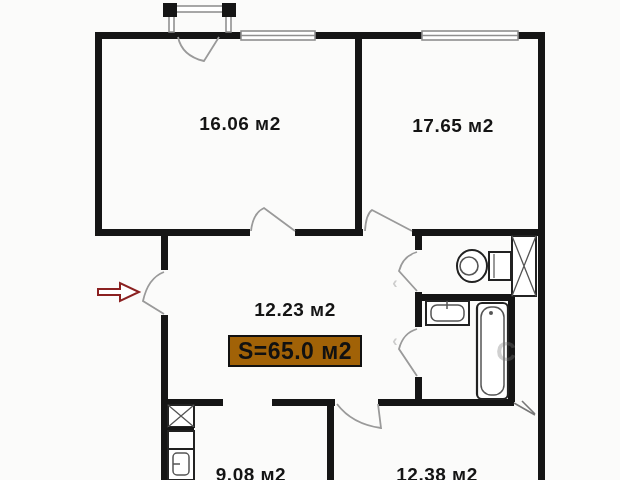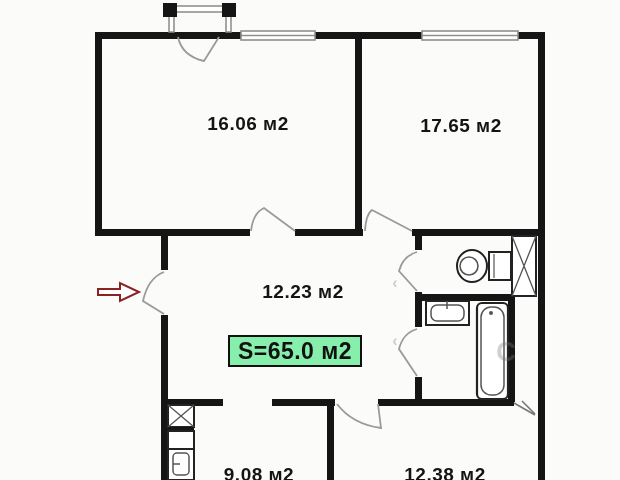--- a/index.html
+++ b/index.html
@@ -7,24 +7,24 @@
     width:620px;height:480px;overflow:hidden;position:relative;
     background:#fbfbfa;
     font-family:"Liberation Sans", sans-serif;
   }
   #plan-svg{position:absolute;left:0;top:0;}
   .lbl{
     position:absolute;transform:translate(-50%,-50%);
     font-weight:bold;color:#141414;white-space:nowrap;
     letter-spacing:0.5px;
   }
-  .lbl-room{font-size:19px;margin-left:8px;}
+  .lbl-room{font-size:19px;}
   .total-box{
     position:absolute;left:228px;top:335px;width:130px;height:28px;
-    border:2.5px solid #111;background:#86efac;
+    border:2.5px solid #111;background:#a16207;
     display:flex;align-items:center;justify-content:center;
     font-weight:bold;font-size:23px;color:#111;letter-spacing:0.5px;
   }
   .wm{
     position:absolute;transform:translate(-50%,-50%);
     color:rgba(120,120,120,0.35);font-weight:bold;pointer-events:none;
   }
 </style>
 </head>
 <body>
@@ -132,21 +132,21 @@
     <circle cx="491" cy="313" r="2" fill="#555555"></circle>
   </g>
 
   <path d="M98,289 L120,289 L120,283 L139,292 L120,301 L120,295 L98,295 Z" fill="#ffffff" stroke="#8b2121" stroke-width="2"></path>
 </svg>
 
 <div class="lbl lbl-room" style="left:240px;top:124px;">16.06 м2</div>
 
 <div class="lbl lbl-room" style="left:453px;top:126px;">17.65 м2</div>
 
-<div class="lbl lbl-room" style="left:295px;top:292px;">12.23 м2</div>
+<div class="lbl lbl-room" style="left:295px;top:310px;">12.23 м2</div>
 
 <div class="total-box">
   <span>S=65.0 м2</span>
 </div>
 
 <div class="lbl lbl-room" style="left:251px;top:475px;">9.08 м2</div>
 
 <div class="lbl lbl-room" style="left:437px;top:475px;">12.38 м2</div>
 
 <div class="wm" style="left:395px;top:283px;font-size:16px;">‹</div>

